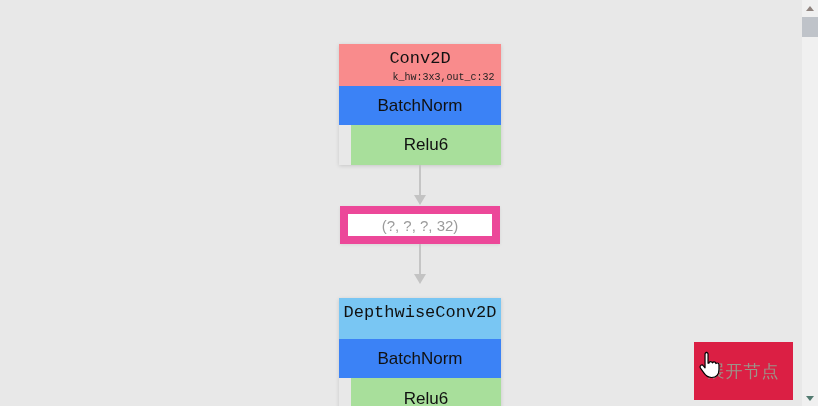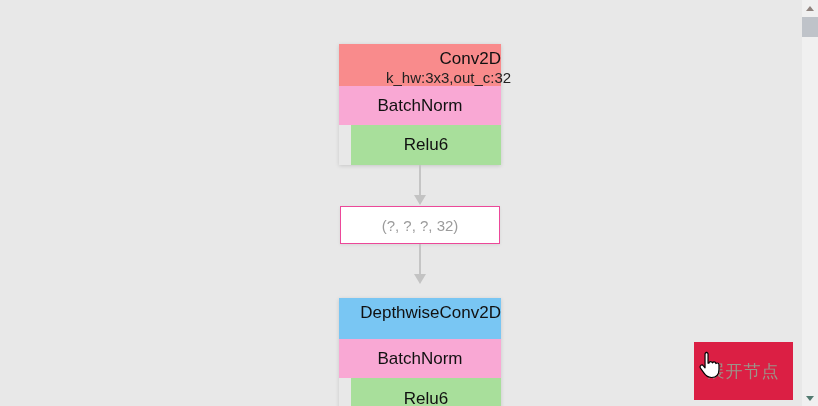--- a/index.html
+++ b/index.html
@@ -13,47 +13,48 @@
 
   
   .node {
     position: absolute;
     left: 339px;
     width: 162px;
     box-shadow: 0 1px 4px rgba(0,0,0,0.14);
     cursor: default;
   }
   .node-header {
-    text-align: right;
+    text-align: center;
     padding-top: 3px;
+    font-family: Liberation Mono, monospace;
   }
   .node-title {
     font-size: 17px;
     line-height: 23px;
     color: #111;
   }
   .node-subtitle {
-    font-size: 15px;
+    font-size: 10px;
     line-height: 15px;
     color: #222;
     margin-left: 47px;
   }
   .node-section {
     height: 39px;
     display: flex;
     align-items: center;
     justify-content: center;
     font-size: 17px;
     color: #111;
   }
   #node-conv { top: 44px; }
   #node-conv .node-header { height: 42px; background: #f98b8c; }
   #node-dwconv { top: 298px; }
   #node-dwconv .node-header { height: 41px; background: #79c6f3; }
-  .sec-batchnorm { background: #f9a8d4; }
+  .sec-batchnorm { background: #3b82f6; }
   .sec-relu { background: #a8df9b; height: 40px; margin-left: 12px; }
   #node-dwconv .sec-relu { height: 41px; }
 
   
   .edge {
     position: absolute;
     left: 413px;
     width: 14px;
     height: 40px;
   }
@@ -61,21 +62,21 @@
   #edge-2 { top: 244px; }
 
   
   .shape-box {
     position: absolute;
     left: 340px;
     top: 206px;
     width: 160px;
     height: 38px;
     background: #ffffff;
-    border: 1px solid #ec4899;
+    border: 8px solid #ec4899;
     display: flex;
     align-items: center;
     justify-content: center;
     font-size: 15px;
     color: #9b9b9b;
     box-shadow: 0 1px 3px rgba(0,0,0,0.08);
   }
 
   
   .expand-btn {

